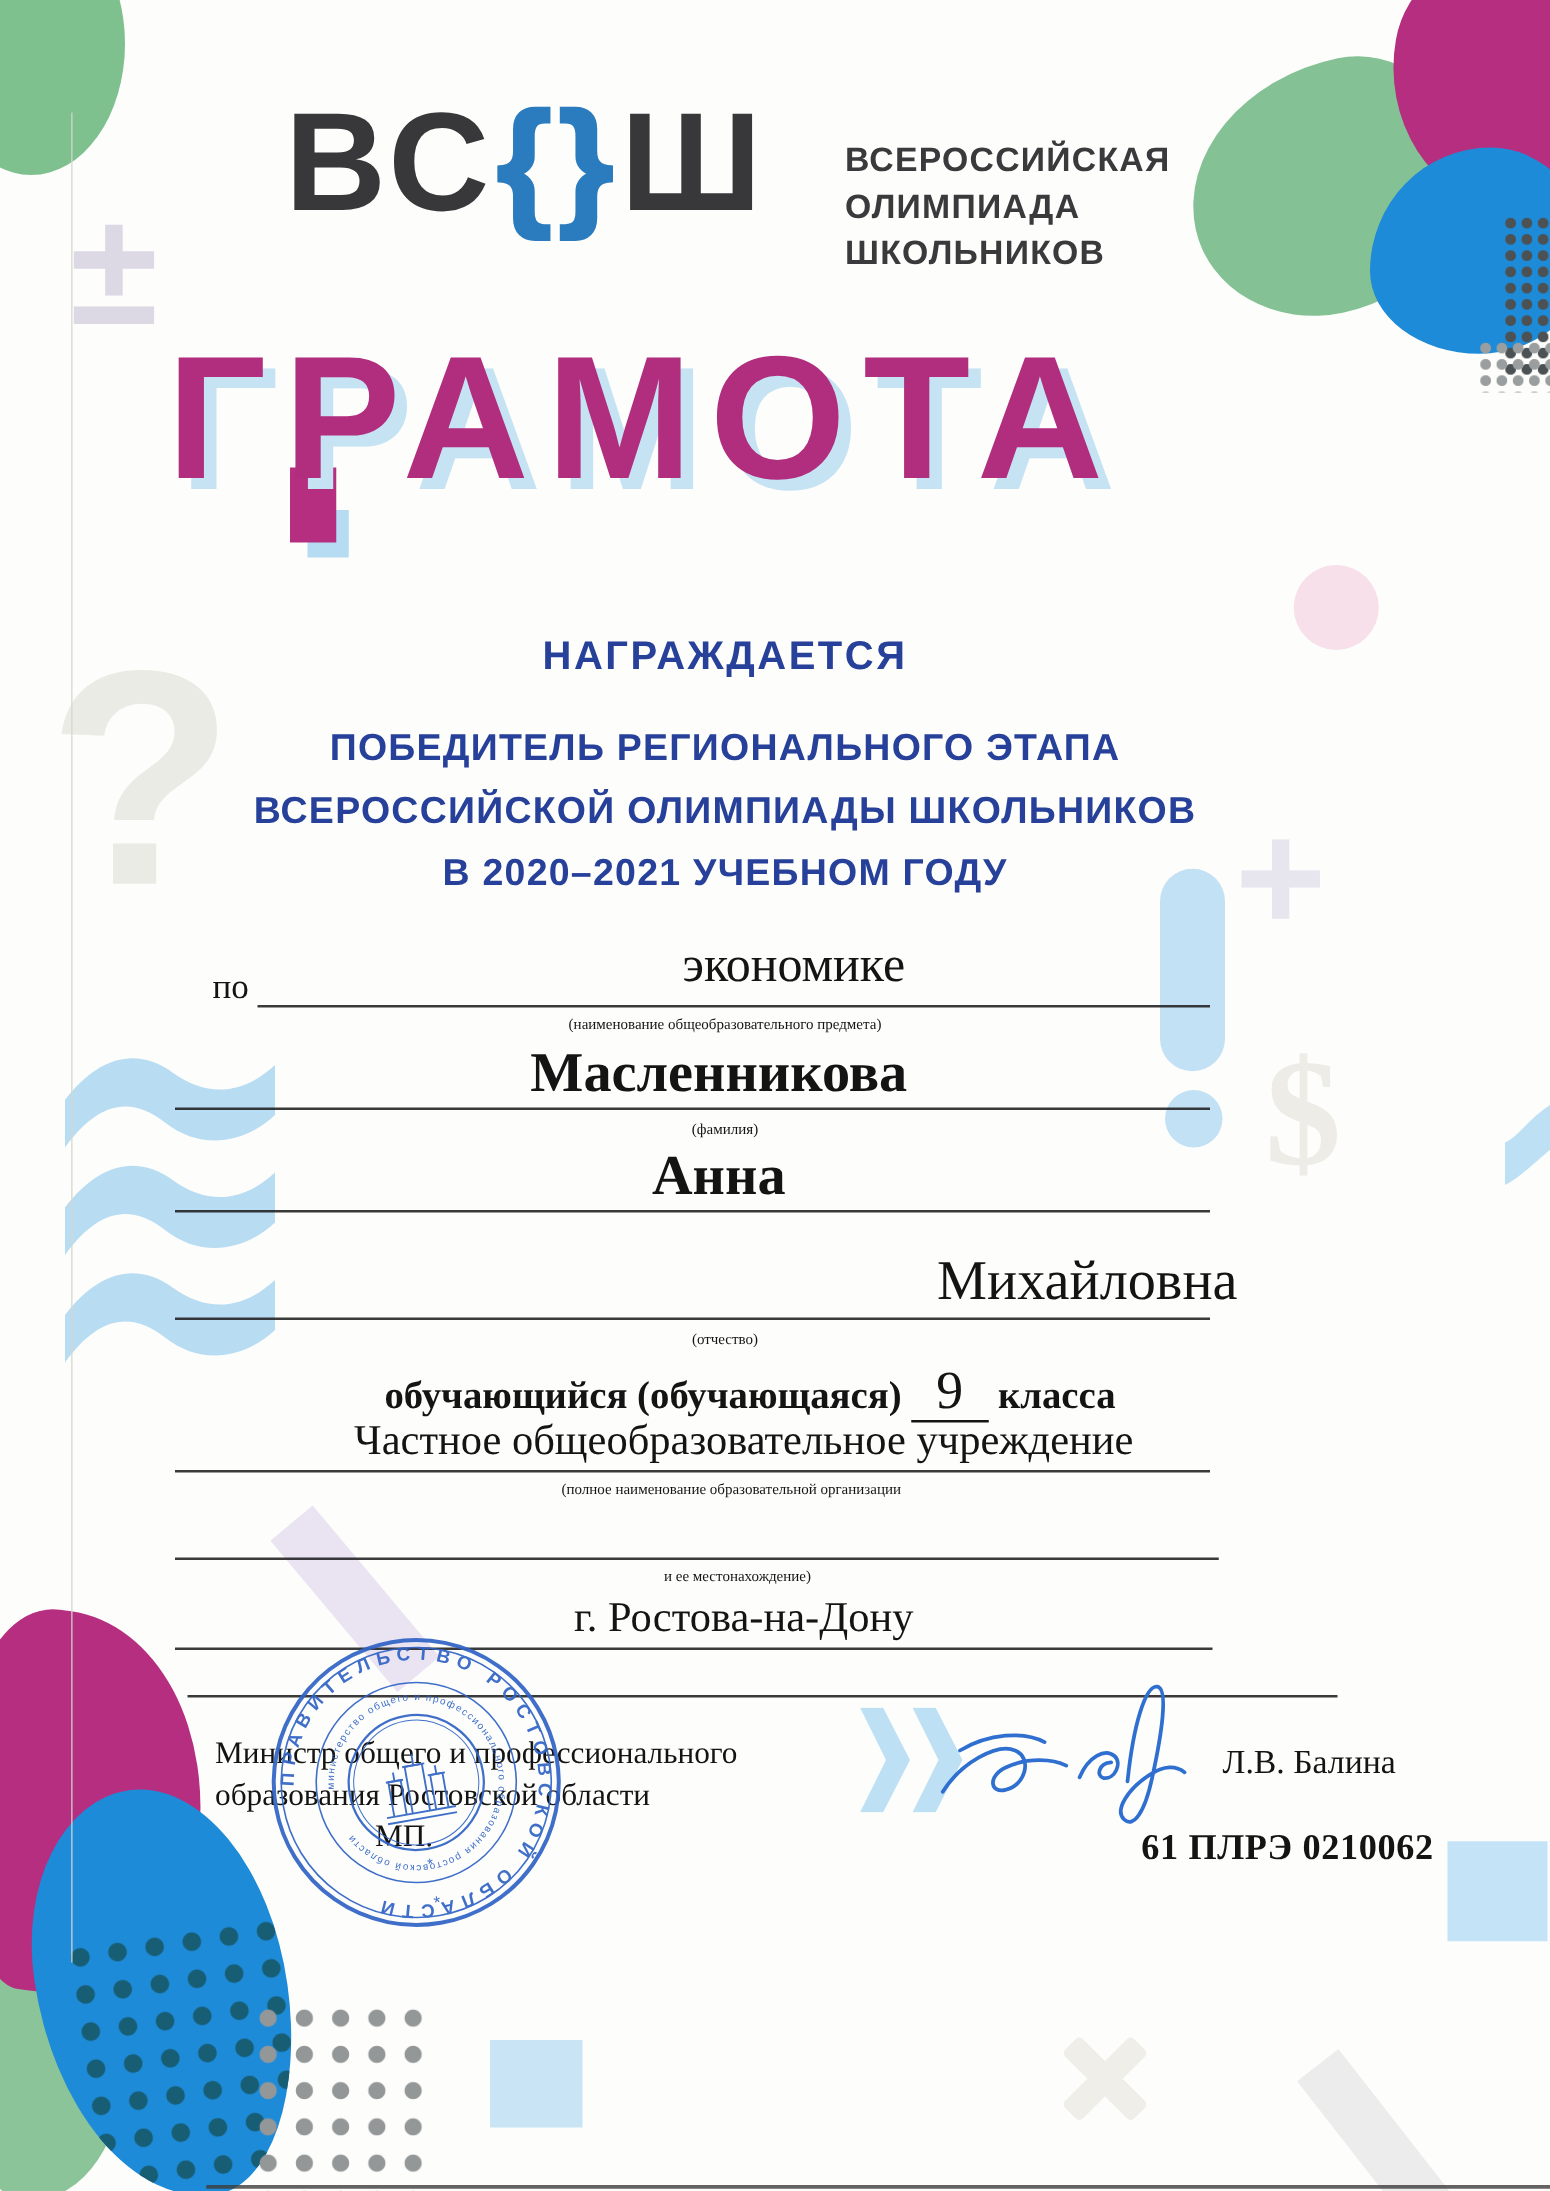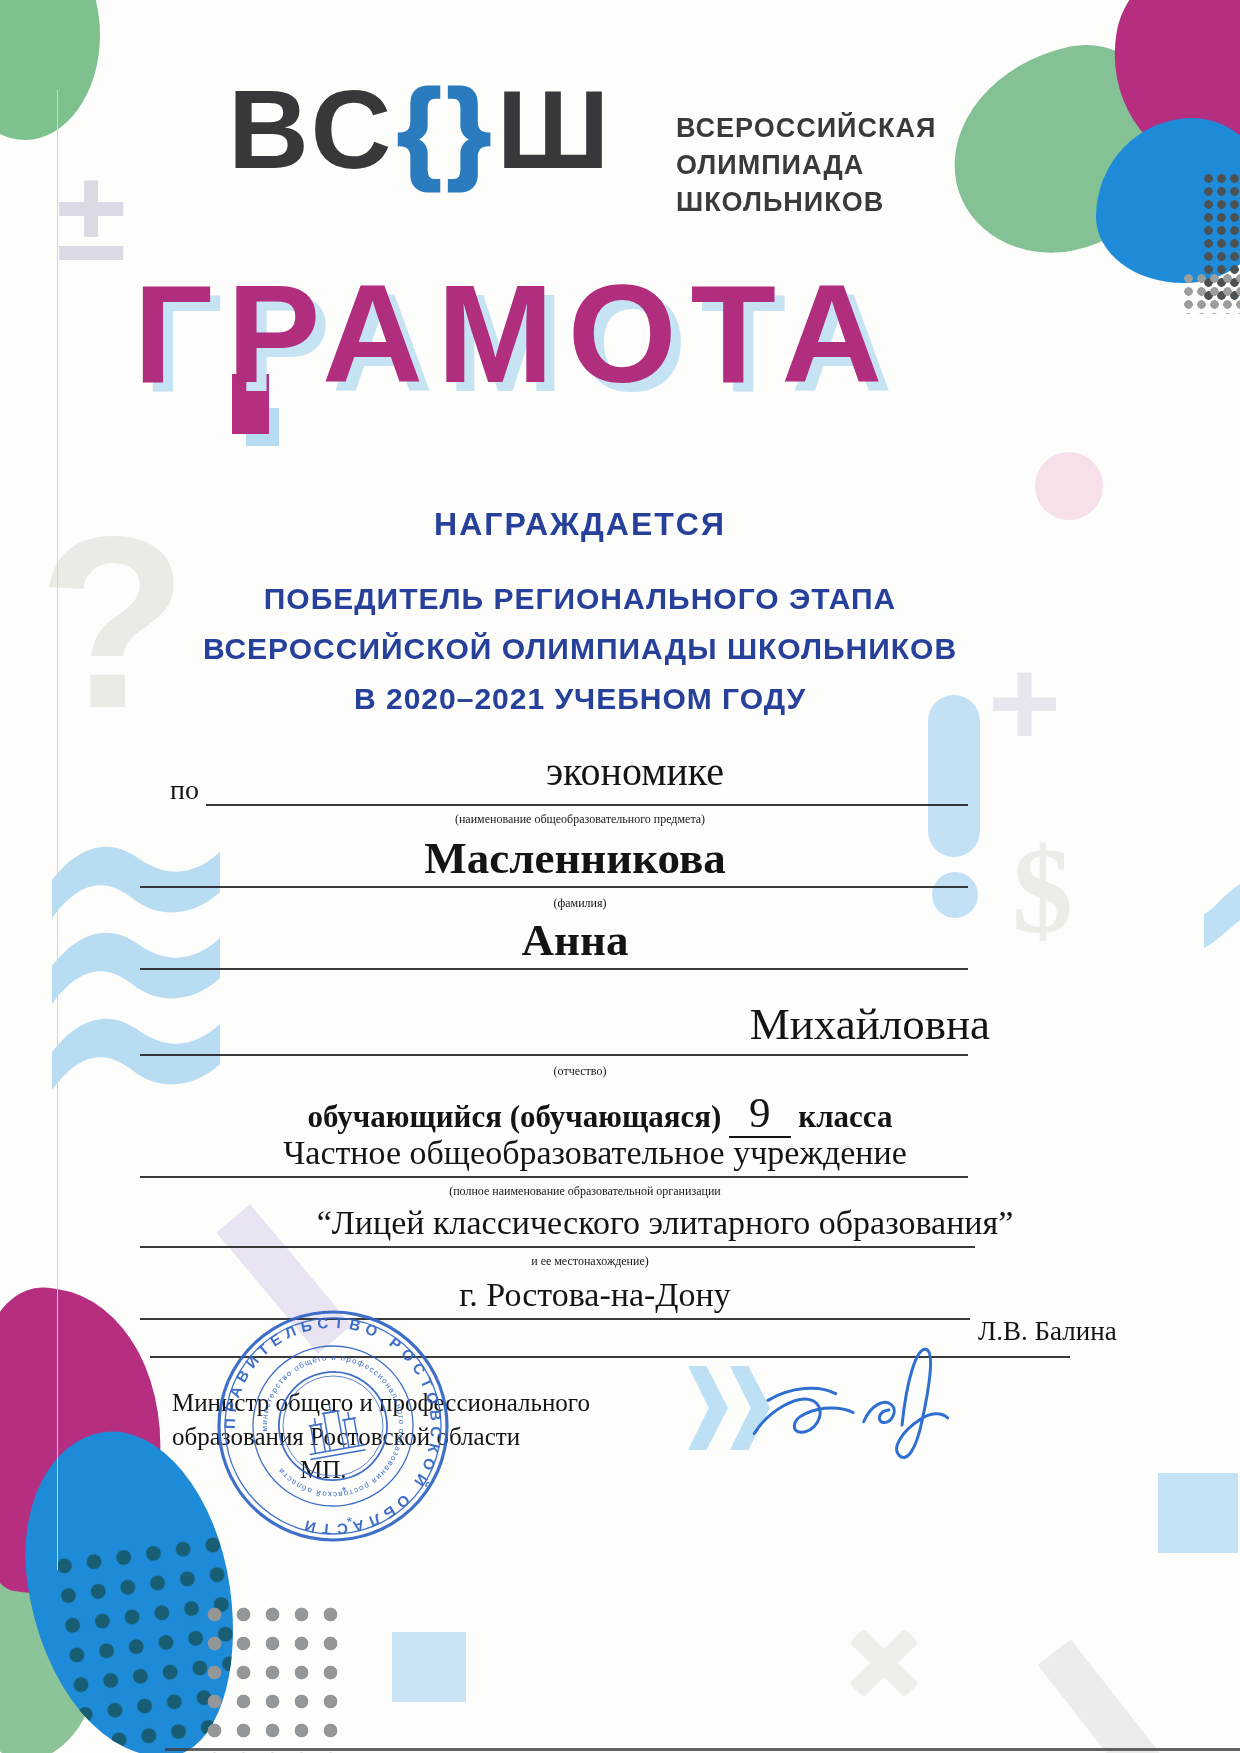--- a/index.html
+++ b/index.html
@@ -130,35 +130,35 @@
   <div class="abs serif fieldvalue" style="left:185px;top:1088px;width:830px;font-size:31px;font-weight:bold;">
     <span>обучающийся (обучающаяся)</span>
     <span style="font-weight:normal;font-size:43px;padding:0 20px;border-bottom:2.5px solid #141414;">9</span>
     <span>класса</span>
   </div>
 
   <div class="abs serif fieldvalue" style="left:180px;top:1134px;width:830px;font-size:34px;text-align:center;">Частное общеобразовательное учреждение</div>
   <div class="line" style="left:140px;top:1176px;width:828px;"></div>
   <div class="abs serif caption" style="left:170px;top:1184px;width:830px;">(полное наименование образовательной организации</div>
 
-  <div class="abs serif fieldvalue" style="left:250px;top:1204px;width:830px;font-size:34px;">“Лицей классического элитарного образования”</div>
   <div class="line" style="left:140px;top:1246px;width:835px;"></div>
   <div class="abs serif caption" style="left:175px;top:1254px;width:830px;">и ее местонахождение)</div>
 
   <div class="abs serif fieldvalue" style="left:180px;top:1276px;width:830px;font-size:34px;">г. Ростова-на-Дону</div>
   <div class="line" style="left:140px;top:1318px;width:830px;"></div>
 
   <div class="line" style="left:150px;top:1356px;width:920px;"></div>
 
   <div class="abs serif" style="left:172px;top:1386px;font-size:25px;line-height:34px;">
     <div>Министр общего и профессионального</div>
     <div>образования Ростовской области</div>
   </div>
   <div class="abs serif" style="left:300px;top:1456px;font-size:25px;">МП.</div>
-  <div class="abs serif" style="left:978px;top:1316px;font-size:27px;">Л.В. Балина</div>
+  <div class="abs serif" style="left:978px;top:1394px;font-size:27px;">Л.В. Балина</div>
+  <div class="abs serif" style="left:880px;top:1462px;width:300px;text-align:center;font-size:29px;font-weight:bold;letter-spacing:.5px;">61 ПЛРЭ 0210062</div>
 
   <div class="chev" style="left:688px;top:1366px;"></div>
   <div class="chev" style="left:730px;top:1366px;"></div>
 
   <svg class="abs" style="left:735px;top:1342px;transform:rotate(-4deg);" width="250" height="140" viewBox="0 0 250 140">
     <path d="M18,84 C34,62 64,48 78,55 C92,62 84,84 68,86 C56,88 54,74 70,68 C88,61 108,64 118,70
              M34,52 C58,40 86,40 102,50
              M128,80 C136,64 150,58 157,65 C163,71 156,84 147,82 C141,80 144,70 154,70
              M166,86 C174,40 186,10 195,12 C204,14 196,50 186,84 C178,112 168,124 161,116 C154,108 166,92 184,82 C196,75 206,76 212,82" stroke="#2e6fd0" stroke-width="3" fill="none" stroke-linecap="round"></path>
   </svg>

